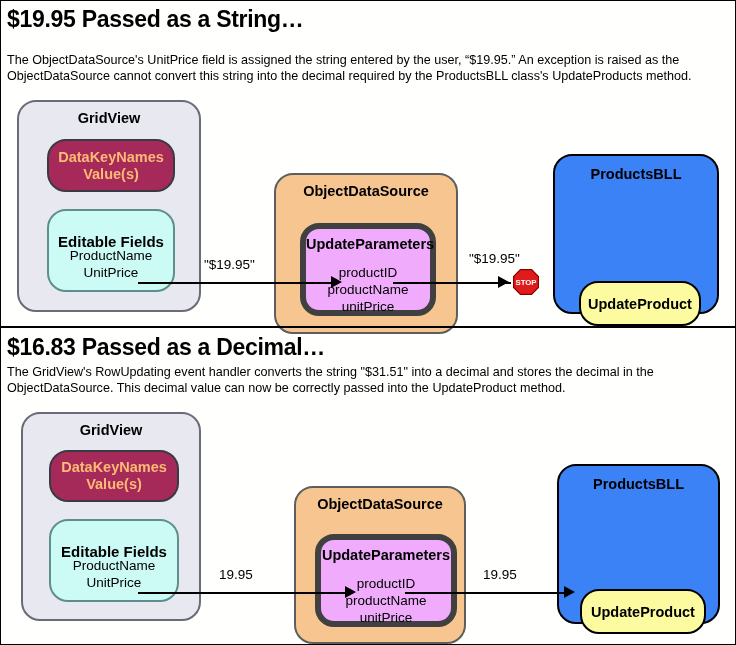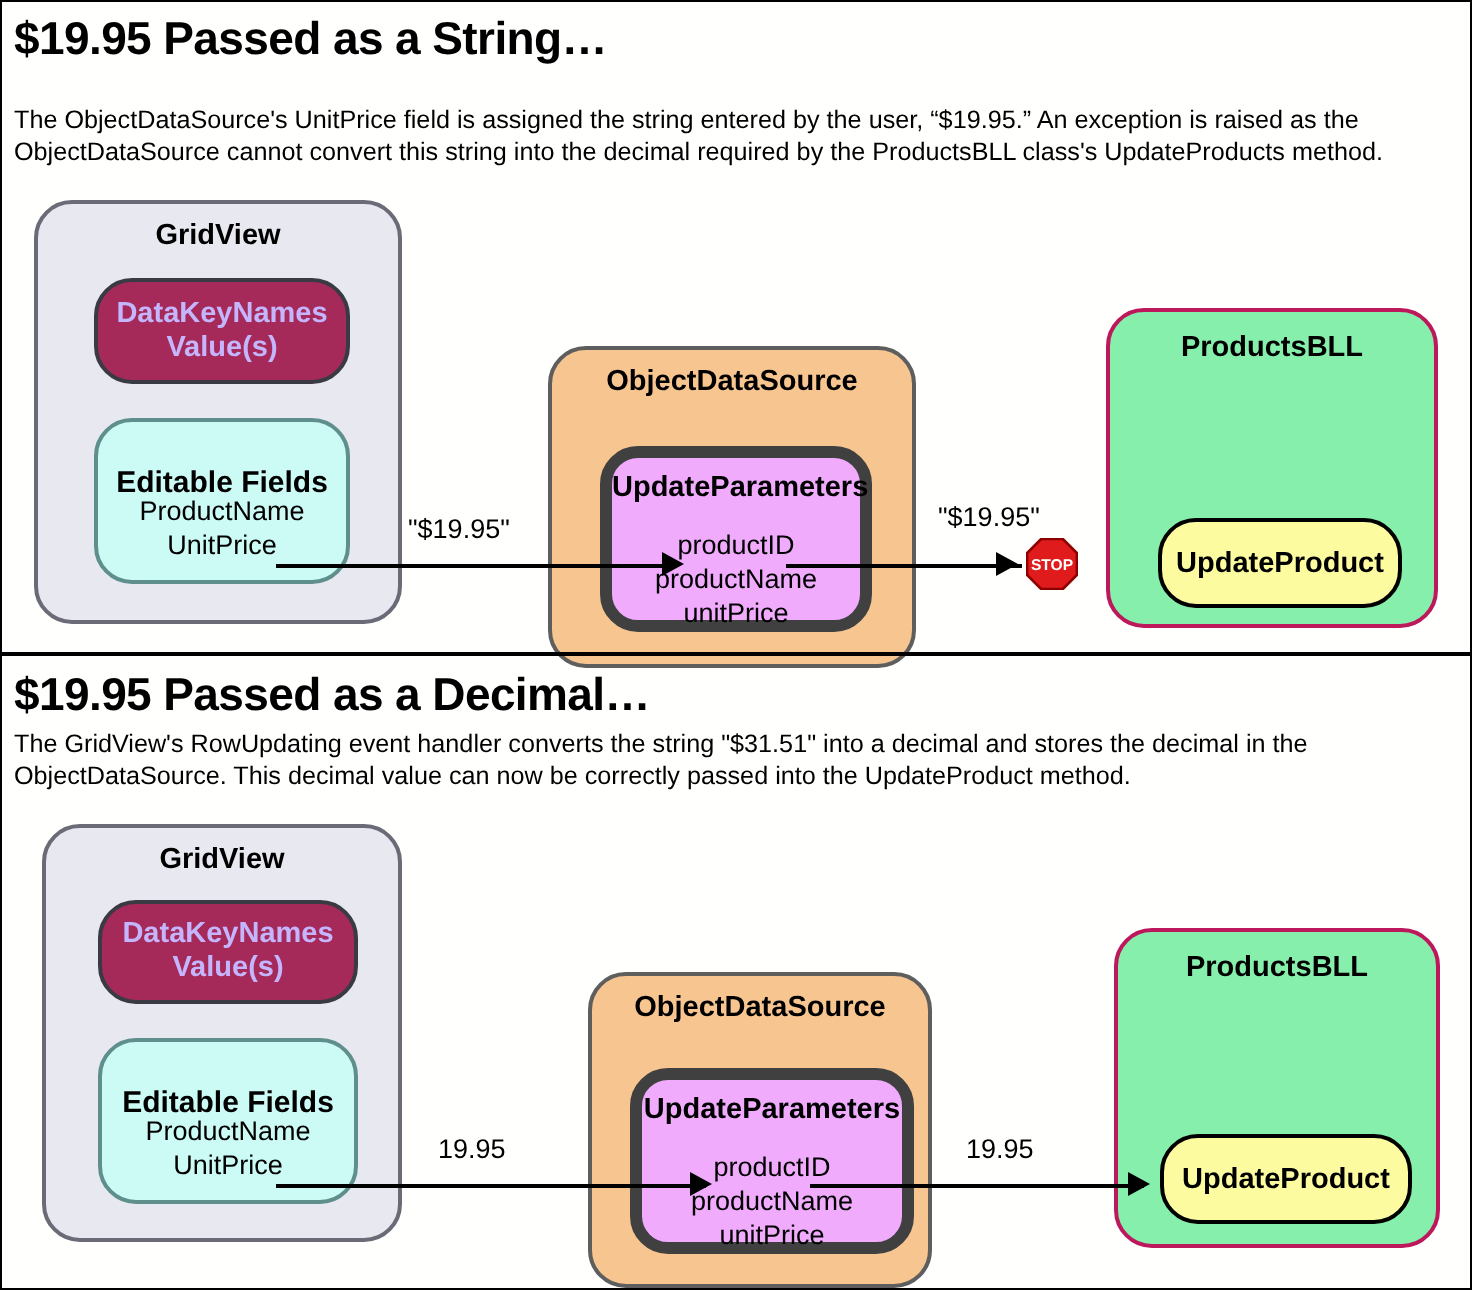--- a/index.html
+++ b/index.html
@@ -82,21 +82,21 @@
     display: flex;
     flex-direction: column;
     align-items: center;
     justify-content: center;
   }
   .datakey span {
     display: block;
     font-weight: bold;
     font-size: 14.5px;
     line-height: 17px;
-    color: #c4b5fd;
+    color: #fdba74;
     text-align: center;
   }
 
   
   .editable {
     background: #ccfaf5;
     border: 2px solid #5e8f8c;
   }
   .editable .box-title { top: 22px; font-size: 15px; }
   .editable .fieldlist {
@@ -128,35 +128,36 @@
     left: 0; right: 0;
     text-align: center;
     font-size: 13.5px;
     line-height: 17px;
     color: #000000;
   }
   .updparams .paramlist span { display: block; }
 
   
   .bll {
-    background: #86efac;
-    border: 2px solid #be185d;
+    background: #3b82f6;
+    border: 2px solid #000000;
   }
   .bll .box-title { top: 10px; }
 
   
   .updproduct {
     background: #fcfba0;
     border: 2px solid #000000;
     display: flex;
     align-items: center;
     justify-content: center;
     font-weight: bold;
     font-size: 14.5px;
     color: #000000;
+    margin-top: 22px;
   }
 
   
   .line {
     position: absolute;
     height: 0;
     border-top: 2px solid #000000;
   }
   .arrowhead {
     position: absolute;
@@ -242,21 +243,21 @@
         <text x="50" y="62" text-anchor="middle" font-family="Liberation Sans, sans-serif" font-size="30" font-weight="bold" fill="#ffffff">STOP</text>
       </svg>
     </div>
 
   </div>
 
   <div class="divider" style="top:325px;"></div>
 
   <div class="section" style="top:325px;height:320px;">
 
-    <div class="sec-title" style="left:6px; top:8px;">$19.95 Passed as a Decimal…</div>
+    <div class="sec-title" style="left:6px; top:8px;">$16.83 Passed as a Decimal…</div>
 
     <div class="sec-desc" style="left:6px; top:39px; width:712px;">The GridView's RowUpdating event handler converts the string "$31.51" into a decimal and stores the decimal in the ObjectDataSource. This decimal value can now be correctly passed into the UpdateProduct method.</div>
 
     <div class="box gridview" style="left:20px; top:86px; width:180px; height:209px;">
       <div class="box-title">GridView</div>
 
       <div class="box datakey" style="left:26px; top:36px; width:130px; height:52px;">
         <span>DataKeyNames</span>
         <span>Value(s)</span>
       </div>

